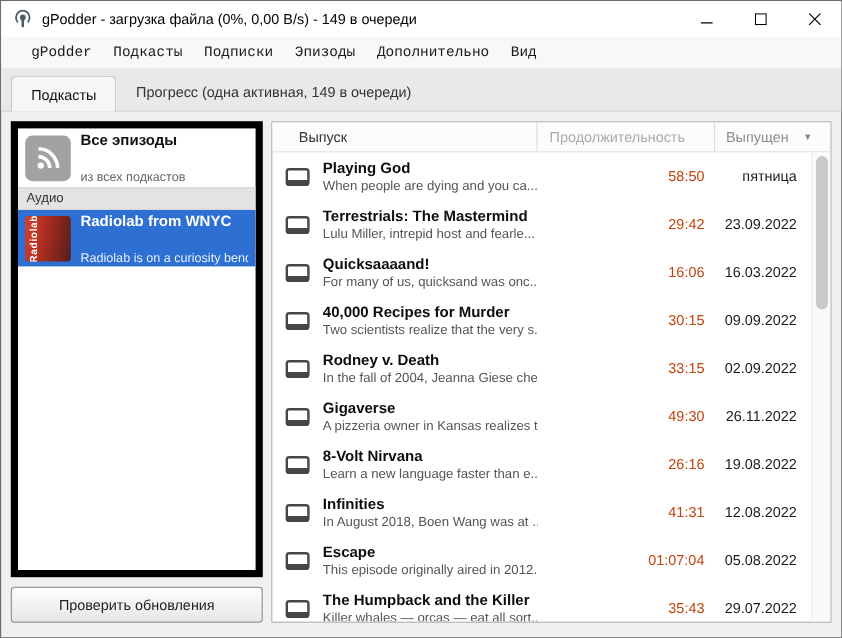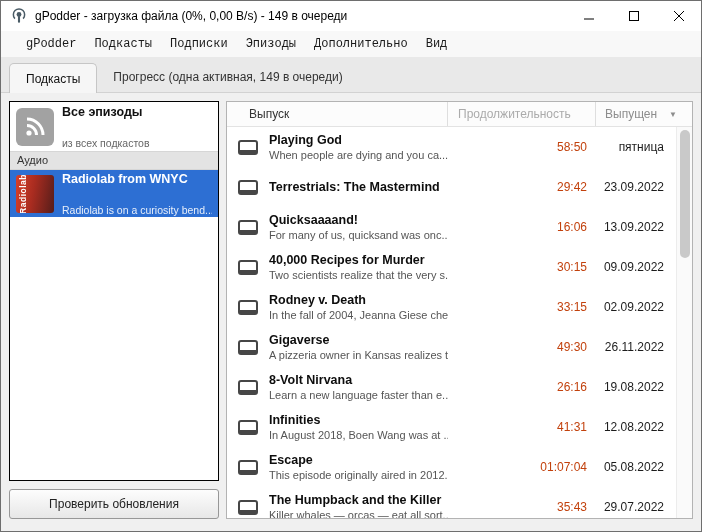--- a/index.html
+++ b/index.html
@@ -29,21 +29,21 @@
   .tab { height:30px; padding:0 16px; font-size:12px; color:#333; display:flex; align-items:center;
          position:relative; }
   .tab.active { background:#f6f6f6; border:1px solid #c6c6c6; border-bottom:none;
                 border-radius:5px 5px 0 0; top:1px; color:#111; }
 
   
   .main { flex:1; display:flex; padding:8px 8px 12px 8px; gap:7px; min-height:0; }
 
   
   .sidebar { width:210px; display:flex; flex-direction:column; flex-shrink:0; }
-  .podcast-list { flex:1; background:#fff; border:1px solid #000000; overflow:hidden;
+  .podcast-list { flex:1; background:#fff; border:6px solid #000000; overflow:hidden;
                   margin-bottom:8px; display:flex; flex-direction:column; }
   .feed-row { display:flex; align-items:center; gap:8px; padding:5px 6px; height:49px; }
   .rss-icon { width:38px; height:38px; background:#a2a2a2; border-radius:6px; flex-shrink:0;
               display:flex; align-items:center; justify-content:center; }
   .feed-texts { min-width:0; }
   .feed-title { font-size:12.5px; font-weight:bold; color:#111; white-space:nowrap; overflow:hidden; }
   .feed-sub { font-size:10.5px; color:#666; white-space:nowrap; overflow:hidden; margin-top:18px; }
   .section-label { background:#e3e3e3; border-top:1px solid #d6d6d6; border-bottom:1px solid #d6d6d6;
                    font-size:11px; color:#333; padding:2px 7px 3px; }
   .podcast-row { display:flex; align-items:center; gap:8px; padding:4px 6px; height:47px;
@@ -202,35 +202,36 @@
       </span>
     </div>
     <div class="cell-duration">58:50</div>
     <div class="cell-released">пятница</div>
   </div>
           <div class="episode-row">
     <div class="row-main">
       <span class="ep-icon"></span>
       <span class="ep-texts">
         <div class="ep-title">Terrestrials: The Mastermind</div>
+        <div class="ep-sub">Lulu Miller, intrepid host and fearle...</div>
       </span>
     </div>
     <div class="cell-duration">29:42</div>
     <div class="cell-released">23.09.2022</div>
   </div>
           <div class="episode-row">
     <div class="row-main">
       <span class="ep-icon"></span>
       <span class="ep-texts">
         <div class="ep-title">Quicksaaaand!</div>
         <div class="ep-sub">For many of us, quicksand was onc...</div>
       </span>
     </div>
     <div class="cell-duration">16:06</div>
-    <div class="cell-released">13.09.2022</div>
+    <div class="cell-released">16.03.2022</div>
   </div>
           <div class="episode-row">
     <div class="row-main">
       <span class="ep-icon"></span>
       <span class="ep-texts">
         <div class="ep-title">40,000 Recipes for Murder</div>
         <div class="ep-sub">Two scientists realize that the very s...</div>
       </span>
     </div>
     <div class="cell-duration">30:15</div>

